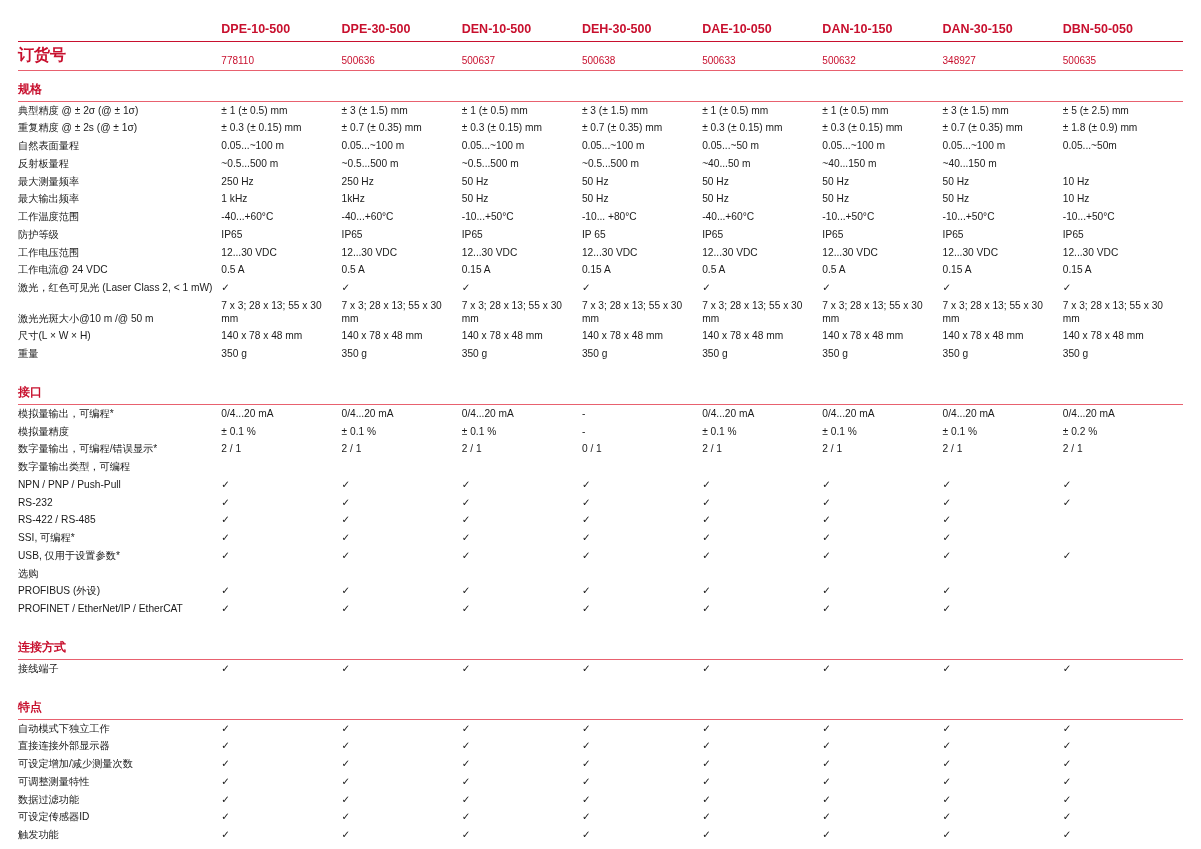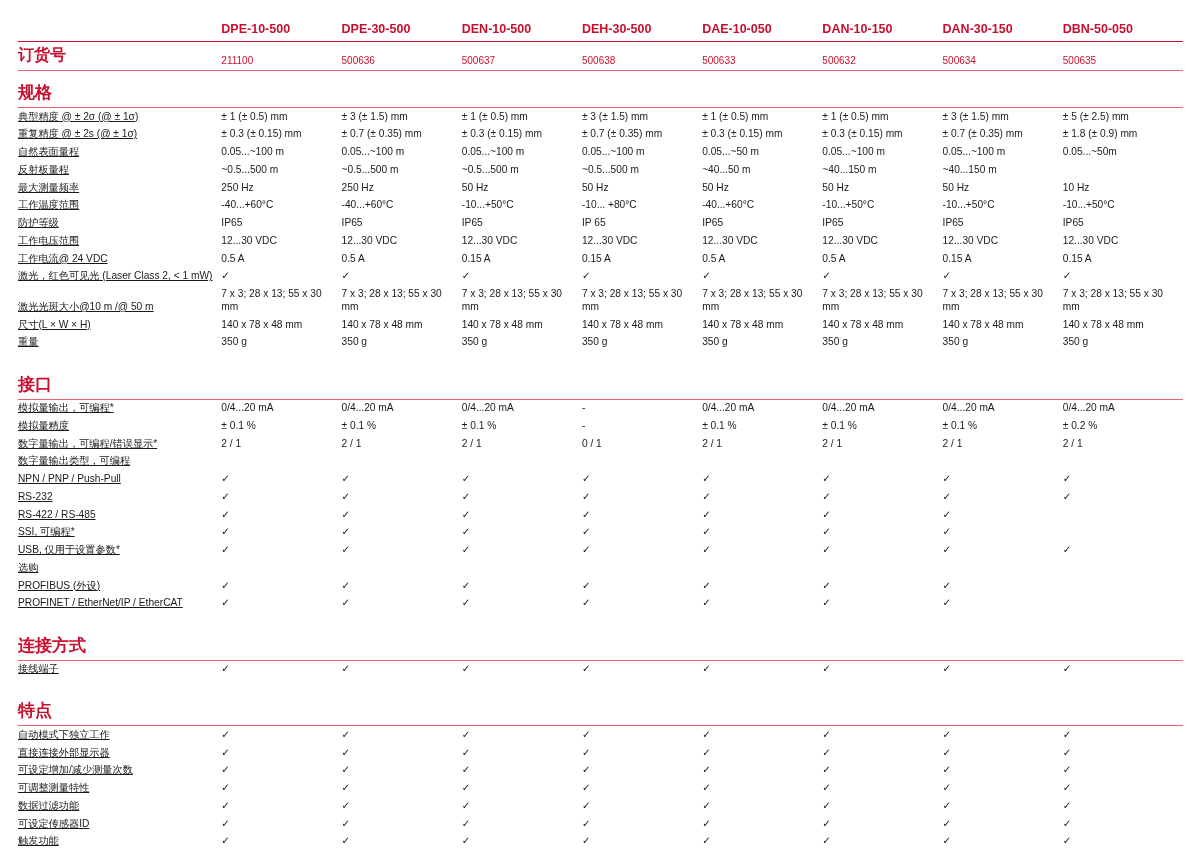--- a/index.html
+++ b/index.html
@@ -64,33 +64,32 @@
     padding: 3px 4px 4px 0;
   }
   tr.order-row td.label {
     font-weight: bold;
     font-size: 16px;
   }
   
   tr.section-row td {
     color: #c8102e;
     font-weight: bold;
-    font-size: 17px;
+    font-size: 12px;
     padding: 10px 4px 3px 0;
   }
   
   tr.data-row td {
     font-size: 10.2px;
     padding: 2.5px 4px 2.5px 0;
     color: #1a1a1a;
     line-height: 1.25;
   }
   tr.data-row td.label {
     color: #1a1a1a;
-    text-decoration: underline;
   }
   td.indent1 { padding-left: 18px; }
   .check {
     font-size: 10px;
     color: #1a1a1a;
     line-height: 1;
   }
   .gap-row td {
     height: 11px;
     font-size: 0;
@@ -123,27 +122,27 @@
           <td>DAE-10-050</td>
           <td>DAN-10-150</td>
           <td>DAN-30-150</td>
           <td>DBN-50-050</td>
         </tr>
         <tr class="rule-thick">
           <td colspan="9"></td>
         </tr>
         <tr class="order-row">
           <td class="label">订货号</td>
-          <td>211100</td>
+          <td>778110</td>
           <td>500636</td>
           <td>500637</td>
           <td>500638</td>
           <td>500633</td>
           <td>500632</td>
-          <td>500634</td>
+          <td>348927</td>
           <td>500635</td>
         </tr>
         <tr class="rule-thin">
           <td colspan="9"></td>
         </tr>
         <tr class="section-row">
           <td class="label">规格</td>
           <td></td>
           <td></td>
           <td></td>
@@ -205,20 +204,31 @@
           <td>250 Hz</td>
           <td>250 Hz</td>
           <td>50 Hz</td>
           <td>50 Hz</td>
           <td>50 Hz</td>
           <td>50 Hz</td>
           <td>50 Hz</td>
           <td>10 Hz</td>
         </tr>
         <tr class="data-row">
+          <td class="label">最大输出频率</td>
+          <td>1 kHz</td>
+          <td>1kHz</td>
+          <td>50 Hz</td>
+          <td>50 Hz</td>
+          <td>50 Hz</td>
+          <td>50 Hz</td>
+          <td>50 Hz</td>
+          <td>10 Hz</td>
+        </tr>
+        <tr class="data-row">
           <td class="label">工作温度范围</td>
           <td>-40...+60°C</td>
           <td>-40...+60°C</td>
           <td>-10...+50°C</td>
           <td>-10... +80°C</td>
           <td>-40...+60°C</td>
           <td>-10...+50°C</td>
           <td>-10...+50°C</td>
           <td>-10...+50°C</td>
         </tr>

